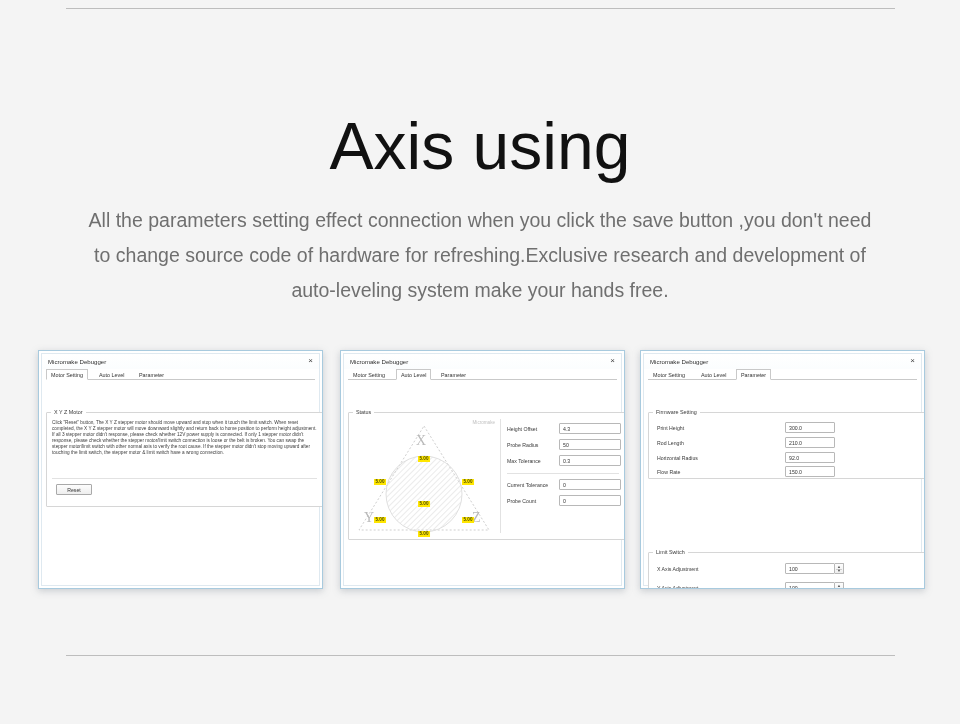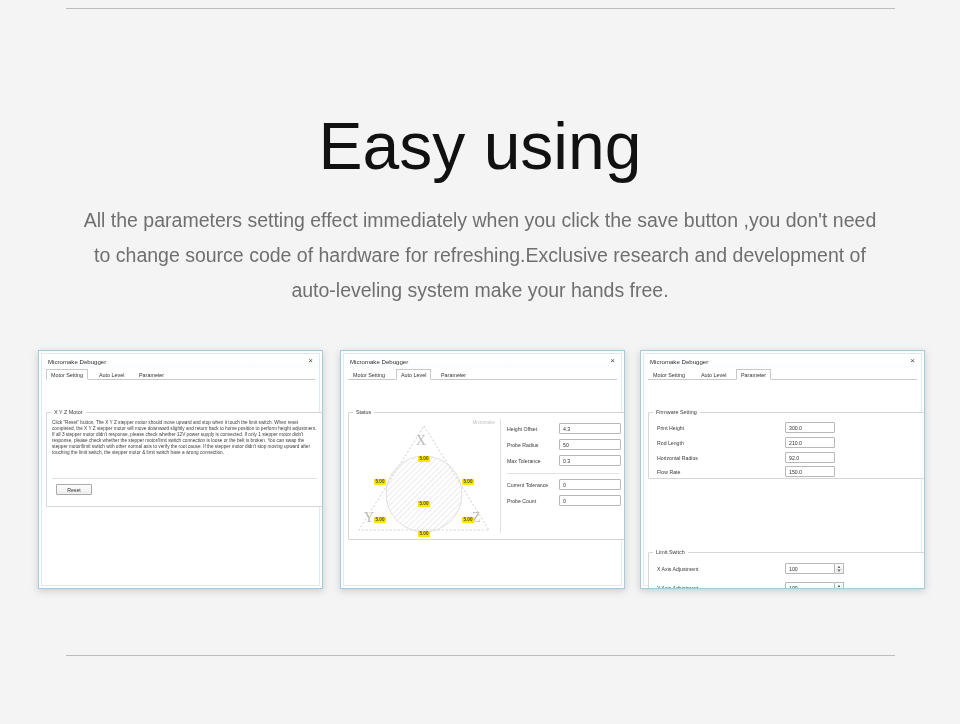--- a/index.html
+++ b/index.html
@@ -149,22 +149,22 @@
     transform:translate(-50%,-50%); white-space:nowrap;
     font-weight:700;
   }
   .vdiv { position:absolute; width:1px; background:#e2e2e2; }
 </style>
 </head>
 <body>
 
 <div class="rule-top"></div>
 
-<h1 class="hero-title">Easy using</h1>
-<p class="hero-sub">All the parameters setting effect immediately when you click the save button ,you don't need to change  source code of hardware for refreshing.Exclusive research and development of auto-leveling system make your hands free.</p>
+<h1 class="hero-title">Axis using</h1>
+<p class="hero-sub">All the parameters setting effect connection when you click the save button ,you don't need to change  source code of hardware for refreshing.Exclusive research and development of auto-leveling system make your hands free.</p>
 
 <div class="win" id="win1" style="left:38px; top:350px; width:285px; height:239px;">
   <div class="win-inner">
 
     <div class="titlebar">
       <span class="win-title">Micromake Debugger</span>
       <span class="close-x">×</span>
     </div>
 
     <div class="tabstrip">

